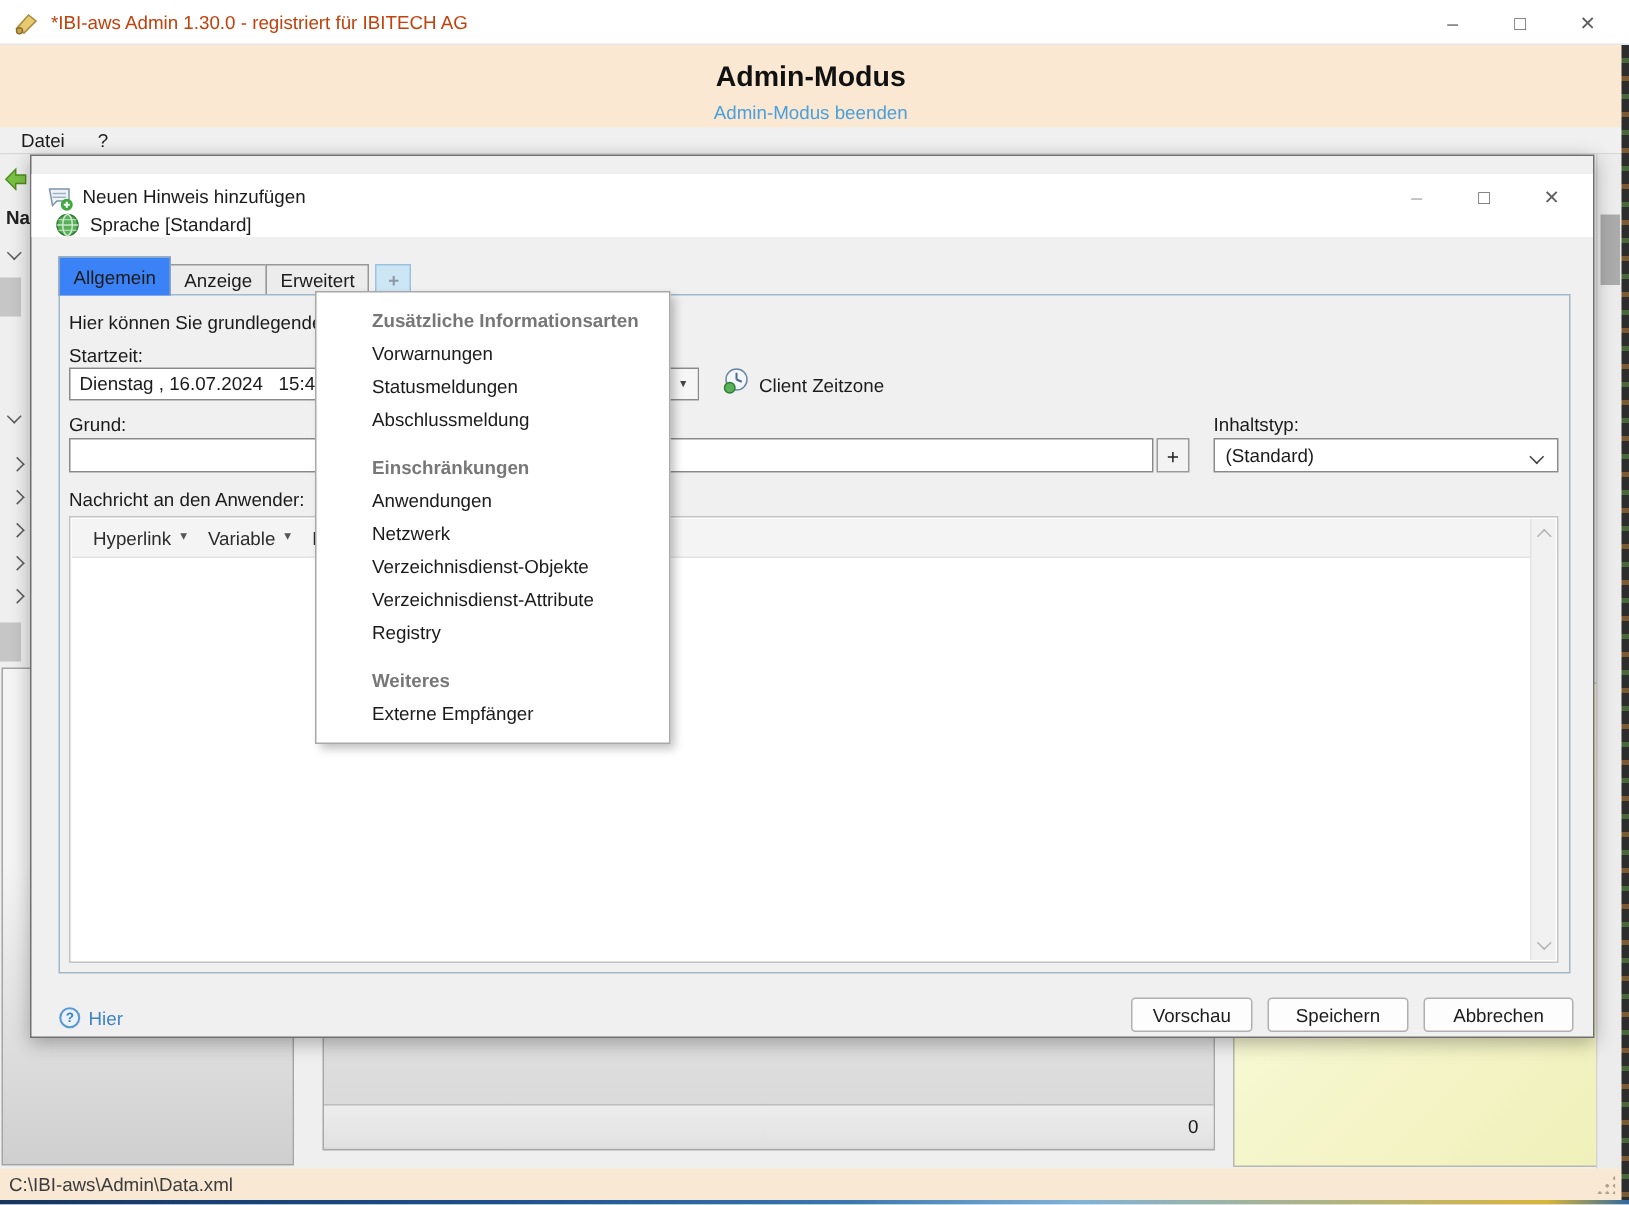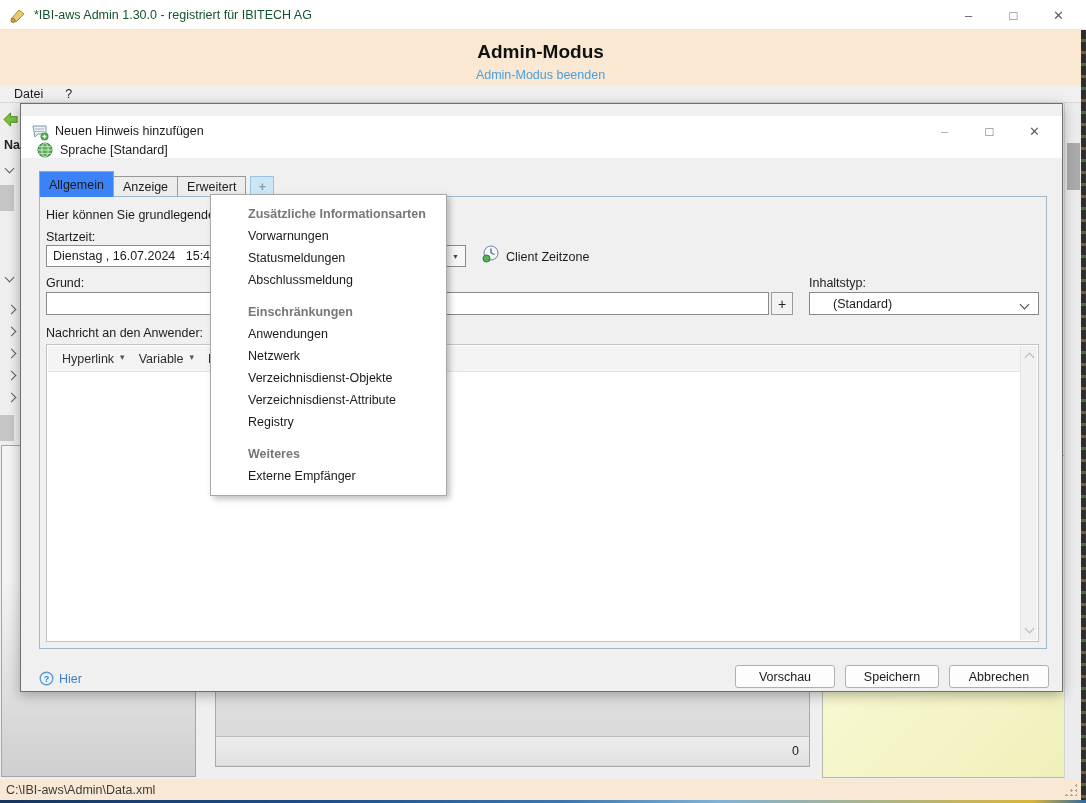--- a/index.html
+++ b/index.html
@@ -2,21 +2,21 @@
 <html><head>
 <meta charset="utf-8">
 <style>
   *{box-sizing:border-box;margin:0;padding:0}
   html,body{width:1086px;height:803px}
   body{position:relative;overflow:hidden;background:#ececec;
        font-family:"Liberation Sans",sans-serif;font-size:12.5px;color:#1b1b1b}
   .abs{position:absolute}
   
   .titlebar{left:0;top:0;width:1086px;height:30px;background:#fff;border-bottom:1px solid #e6e6e6}
-  .title-text{left:34px;top:8px;color:#14532d}
+  .title-text{left:34px;top:8px;color:#c2410c}
   .wctls{top:0;right:5px;height:30px;display:flex}
   .wctl{width:45px;height:30px;display:flex;align-items:center;justify-content:center;color:#5f5f5f;font-size:13px}
   .banner{left:0;top:30px;width:1081px;height:55px;background:#fae8d2;text-align:center}
   .banner b{display:block;margin-top:11px;font-size:19px;color:#111}
   .banner a{display:inline-block;margin-top:5px;color:#4ba0dc;text-decoration:none}
   .menubar{left:0;top:85px;width:1081px;height:18px;background:#f0f0f0;border-bottom:1px solid #d8d8d8;display:flex;align-items:center}
   .menubar span{padding:0 8px;margin-left:6px}
   .content-bg{left:0;top:103px;width:1081px;height:676px;background:#efefef}
   .statusbar{left:0;top:779px;width:1081px;height:21px;background:#f9e8d4;display:flex;align-items:center;padding-left:6px;color:#3c3c3c}
   .grip{right:4px;bottom:4px;width:13px;height:13px;
@@ -52,21 +52,21 @@
   .tabs{left:18px;top:67px;height:26px;display:flex;align-items:flex-end}
   .tab{height:21px;padding:0 9px;display:flex;align-items:center;background:#ececec;border:1px solid #989898;margin-right:-1px}
   .tab.active{height:26px;background:#3b82f6;border-color:#8ca8bc;border-bottom:0;position:relative;z-index:6}
   .tab.add{width:24px;height:21px;justify-content:center;background:#cde6f6;border-color:#9cc3dd;color:#8b9aa5;font-weight:bold;margin-left:5px}
   .tabpanel{left:18px;top:92px;width:1008px;height:453px;border:1px solid #9fb9cb;background:#f0f0f0;z-index:2}
   .input{background:#fff;border:1px solid #8a8a8a}
   .datefield{left:25px;top:141px;width:420px;height:22px;display:flex;align-items:center}
   .datefield .val{padding-left:6px;white-space:pre;flex:1}
   .datefield .dd{width:20px;height:20px;border-left:1px solid #ababab;background:#f6f6f6;display:flex;align-items:center;justify-content:center;font-size:7px;color:#444}
   .plusbtn{left:750px;top:188px;width:22px;height:23px;background:#f3f3f3;border:1px solid #9a9a9a;display:flex;align-items:center;justify-content:center;font-size:14px;color:#222}
-  .select{left:788px;top:188px;width:230px;height:23px;display:flex;align-items:center;padding-left:23px}
+  .select{left:788px;top:188px;width:230px;height:23px;display:flex;align-items:center;padding-left:7px}
   .select .cv{position:absolute;right:10px;top:8px;border-color:#444;border-width:1.4px}
   .editor{left:25px;top:240px;width:993px;height:298px;background:#fff;border:1px solid #c3c3c3}
   .ed-toolbar{left:1px;top:1px;right:1px;height:26px;background:#f4f4f4;border-bottom:1px solid #e3e3e3;display:flex;align-items:center;color:#2c2c2c}
   .ed-tbtn{display:flex;align-items:flex-start;gap:6px;margin-left:14px}
   .ed-tbtn .ar{font-size:9px;color:#555}
   .ed-sb{top:1px;right:1px;bottom:1px;width:17px;background:#f1f1f1;border-left:1px solid #e4e4e4}
   .ed-sb .cv{position:absolute;left:5px;border-color:#b5b5b5;border-width:1.6px}
   .help-link{left:18px;top:567px;display:flex;align-items:center;gap:5px;color:#3f82c4}
   .btn{top:561px;height:23px;background:#fdfdfd;border:1px solid #b0b0b0;border-radius:3px;
        display:flex;align-items:center;justify-content:center}
@@ -222,21 +222,21 @@
     </div>
   </div>
 
   <div class="abs help-link">
     <svg width="15" height="15" viewBox="0 0 15 15">
       <circle cx="7.5" cy="7.5" r="6.3" fill="#eaf3fc" stroke="#5b9bd5" stroke-width="1.4"></circle>
       <text x="7.5" y="10.6" text-anchor="middle" font-size="9" font-weight="bold" fill="#3a7fc1" font-family="Liberation Sans, sans-serif">?</text>
     </svg>
     <span>Hier</span>
   </div>
-  <div class="abs btn" style="right:227px;width:100px">Vorschau</div>
+  <div class="abs btn" style="right:227px;width:81px">Vorschau</div>
   <div class="abs btn" style="right:123px;width:94px">Speichern</div>
   <div class="abs btn" style="right:13px;width:100px">Abbrechen</div>
 </div>
 
 <div class="abs menu">
   <div class="menu-h">Zusätzliche Informationsarten</div>
   <div class="menu-i">Vorwarnungen</div>
   <div class="menu-i">Statusmeldungen</div>
   <div class="menu-i">Abschlussmeldung</div>
   <div class="menu-gap"></div>

